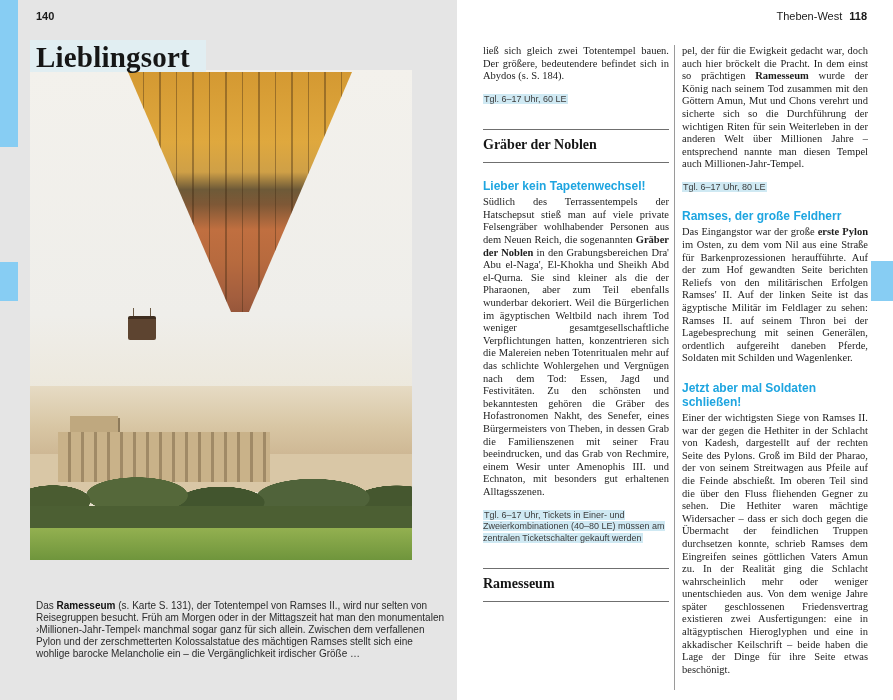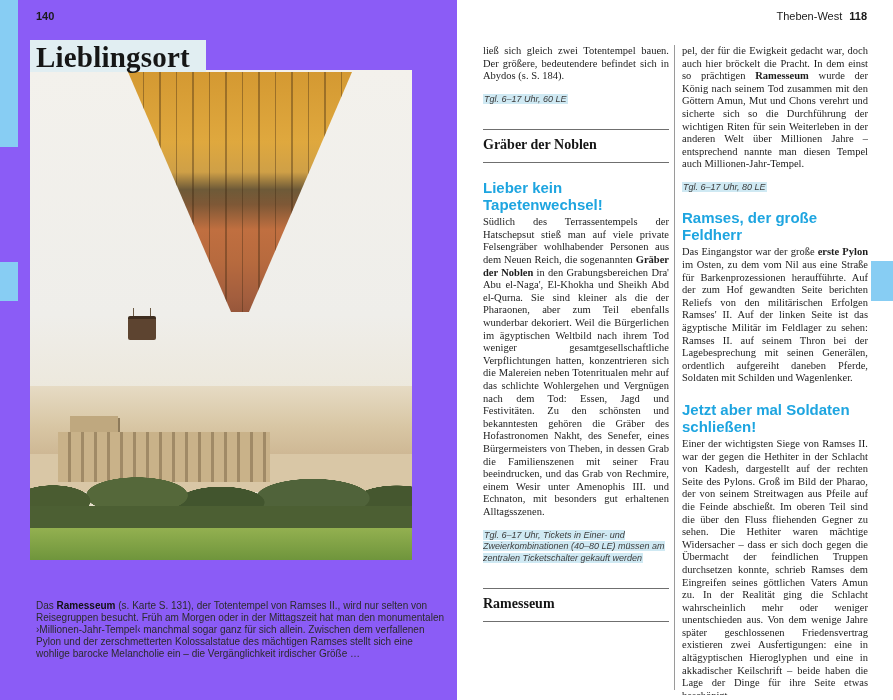--- a/index.html
+++ b/index.html
@@ -2,21 +2,21 @@
 <html lang="de"><head>
 <meta charset="utf-8">
 <style>
   html,body{margin:0;padding:0;}
   body{
     width:893px;height:700px;overflow:hidden;position:relative;
     font-family:"Liberation Sans",sans-serif;background:#fff;
   }
   .spread{position:absolute;inset:0;}
   
-  .page-left{position:absolute;left:0;top:0;width:457px;height:700px;background:#8b5cf6;}
+  .page-left{position:absolute;left:0;top:0;width:457px;height:700px;background:#e5e5e5;}
   .page-right{position:absolute;left:457px;top:0;width:436px;height:700px;background:#ffffff;}
   
   .tab{position:absolute;background:#87cdf3;}
   .tab-left-top{left:0;top:0;width:18px;height:147px;}
   .tab-left-mid{left:0;top:262px;width:18px;height:39px;}
   .tab-right{left:871px;top:261px;width:22px;height:40px;}
   
   .pagenum-left{position:absolute;left:36px;top:10px;font-size:11px;font-weight:bold;color:#1a1a1a;}
   .runhead-right{position:absolute;right:26px;top:10px;font-size:11px;color:#1a1a1a;}
   .runhead-right .num{font-weight:bold;margin-left:7px;}
@@ -50,24 +50,24 @@
   .feature-body{position:absolute;left:36px;top:590px;width:408px;font-size:10px;line-height:12px;color:#2b2b2b;}
   .feature-body strong{color:#111;}
   
   .col{position:absolute;top:45px;width:186px;height:650px;overflow:hidden;}
   .col1{left:483px;}
   .col2{left:682px;}
   .col-divider{position:absolute;left:674px;top:45px;width:1px;height:645px;background:#9a9a9a;}
   .body-p{font-family:"Liberation Serif",serif;font-size:10.5px;line-height:12.6px;color:#1c1c1c;text-align:justify;hyphens:auto;margin:0;}
   .body-p strong{font-weight:bold;}
   .info{font-size:9px;line-height:11.5px;color:#3c3c3c;margin:11px 0 0 0;}
-  .info span{background:#cfe9f3;padding:0 1px;font-style:italic;}
+  .info span{background:#cfe9f3;padding:0 1px;}
   .section-head{font-family:"Liberation Serif",serif;font-size:14px;font-weight:bold;color:#161616;
     border-top:1px solid #6f6f6f;border-bottom:1px solid #6f6f6f;padding:7px 0 9px;margin:24px 0 0 0;}
-  .sub-head{font-size:15px;font-weight:bold;color:#1ea5e0;margin:16px 0 3px 0;}
+  .sub-head{font-size:12px;font-weight:bold;color:#1ea5e0;margin:16px 0 3px 0;}
   .mt10{margin-top:10px;}
 </style>
 </head>
 <body>
 
 <div class="spread">
 
   <div class="page-left">
     <div class="pagenum-left">140</div>
 

